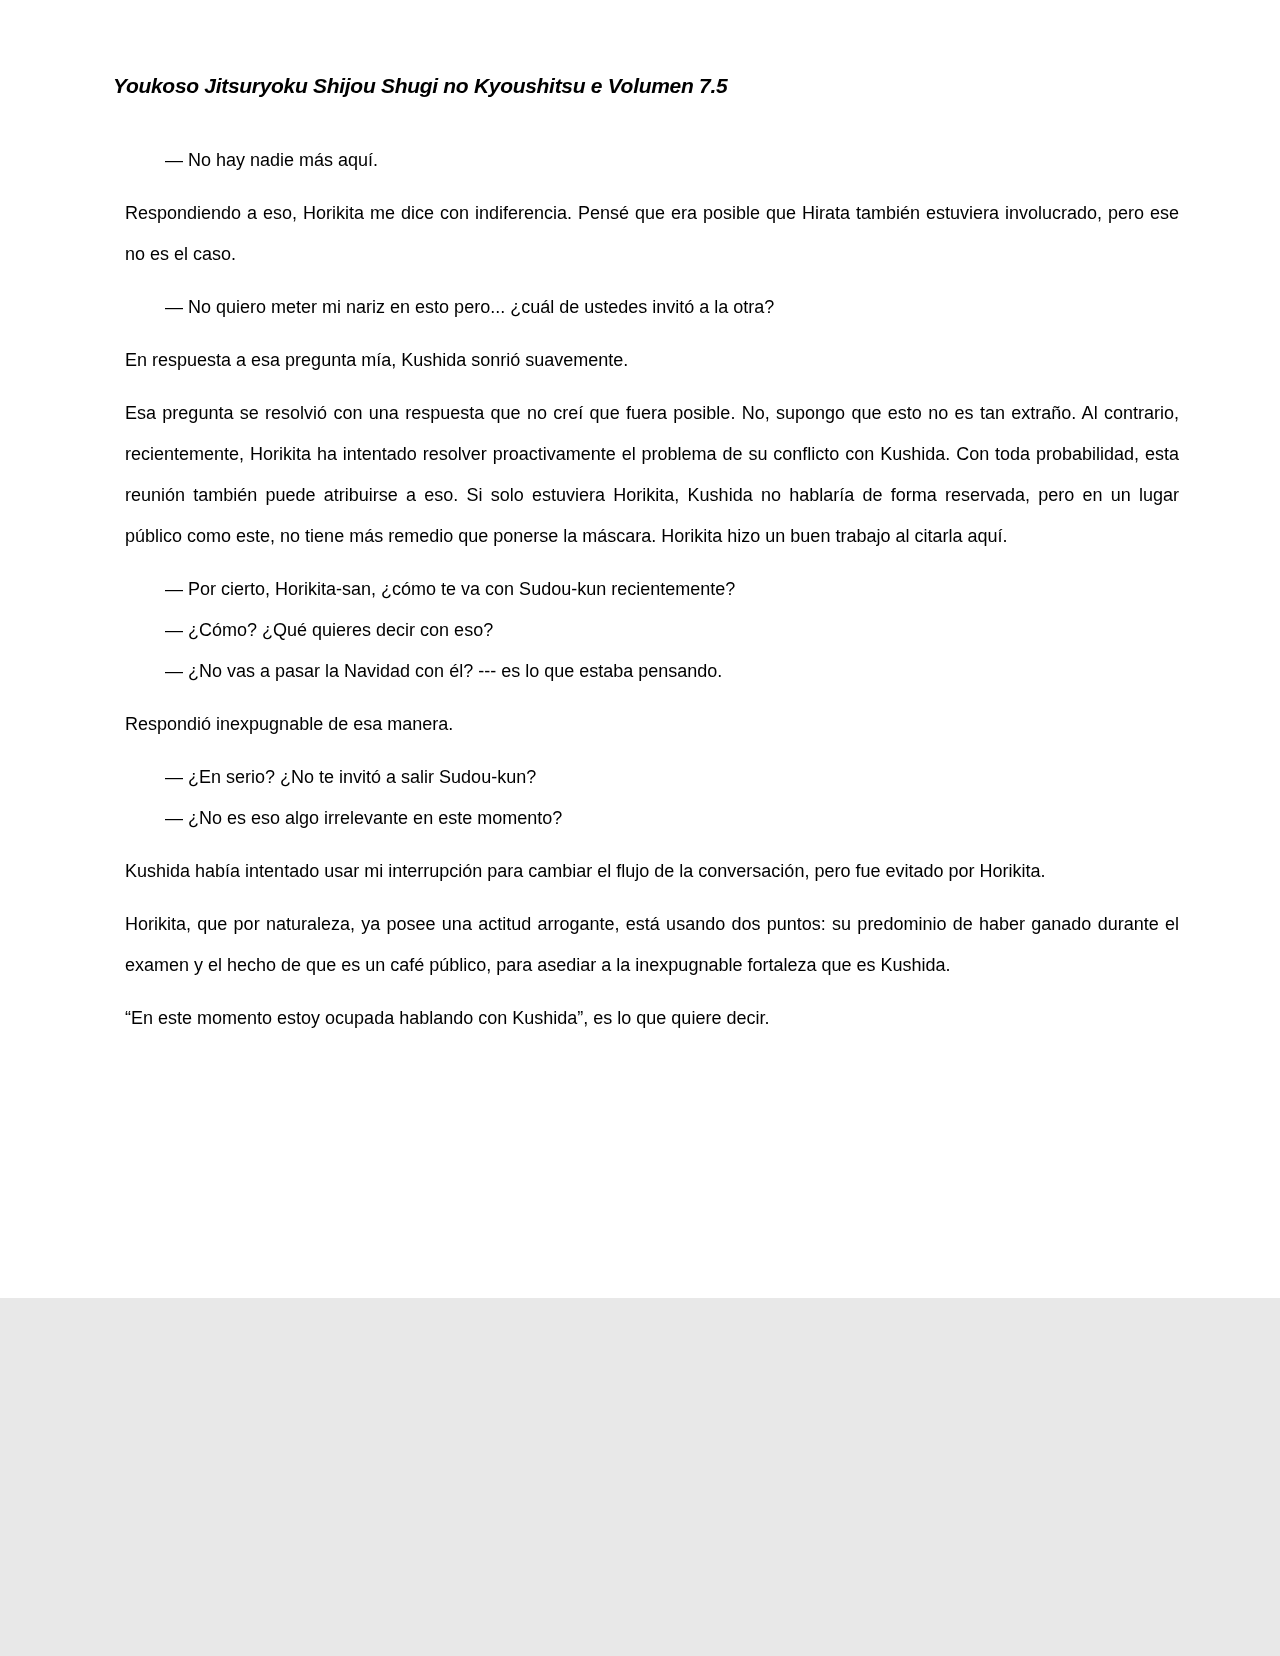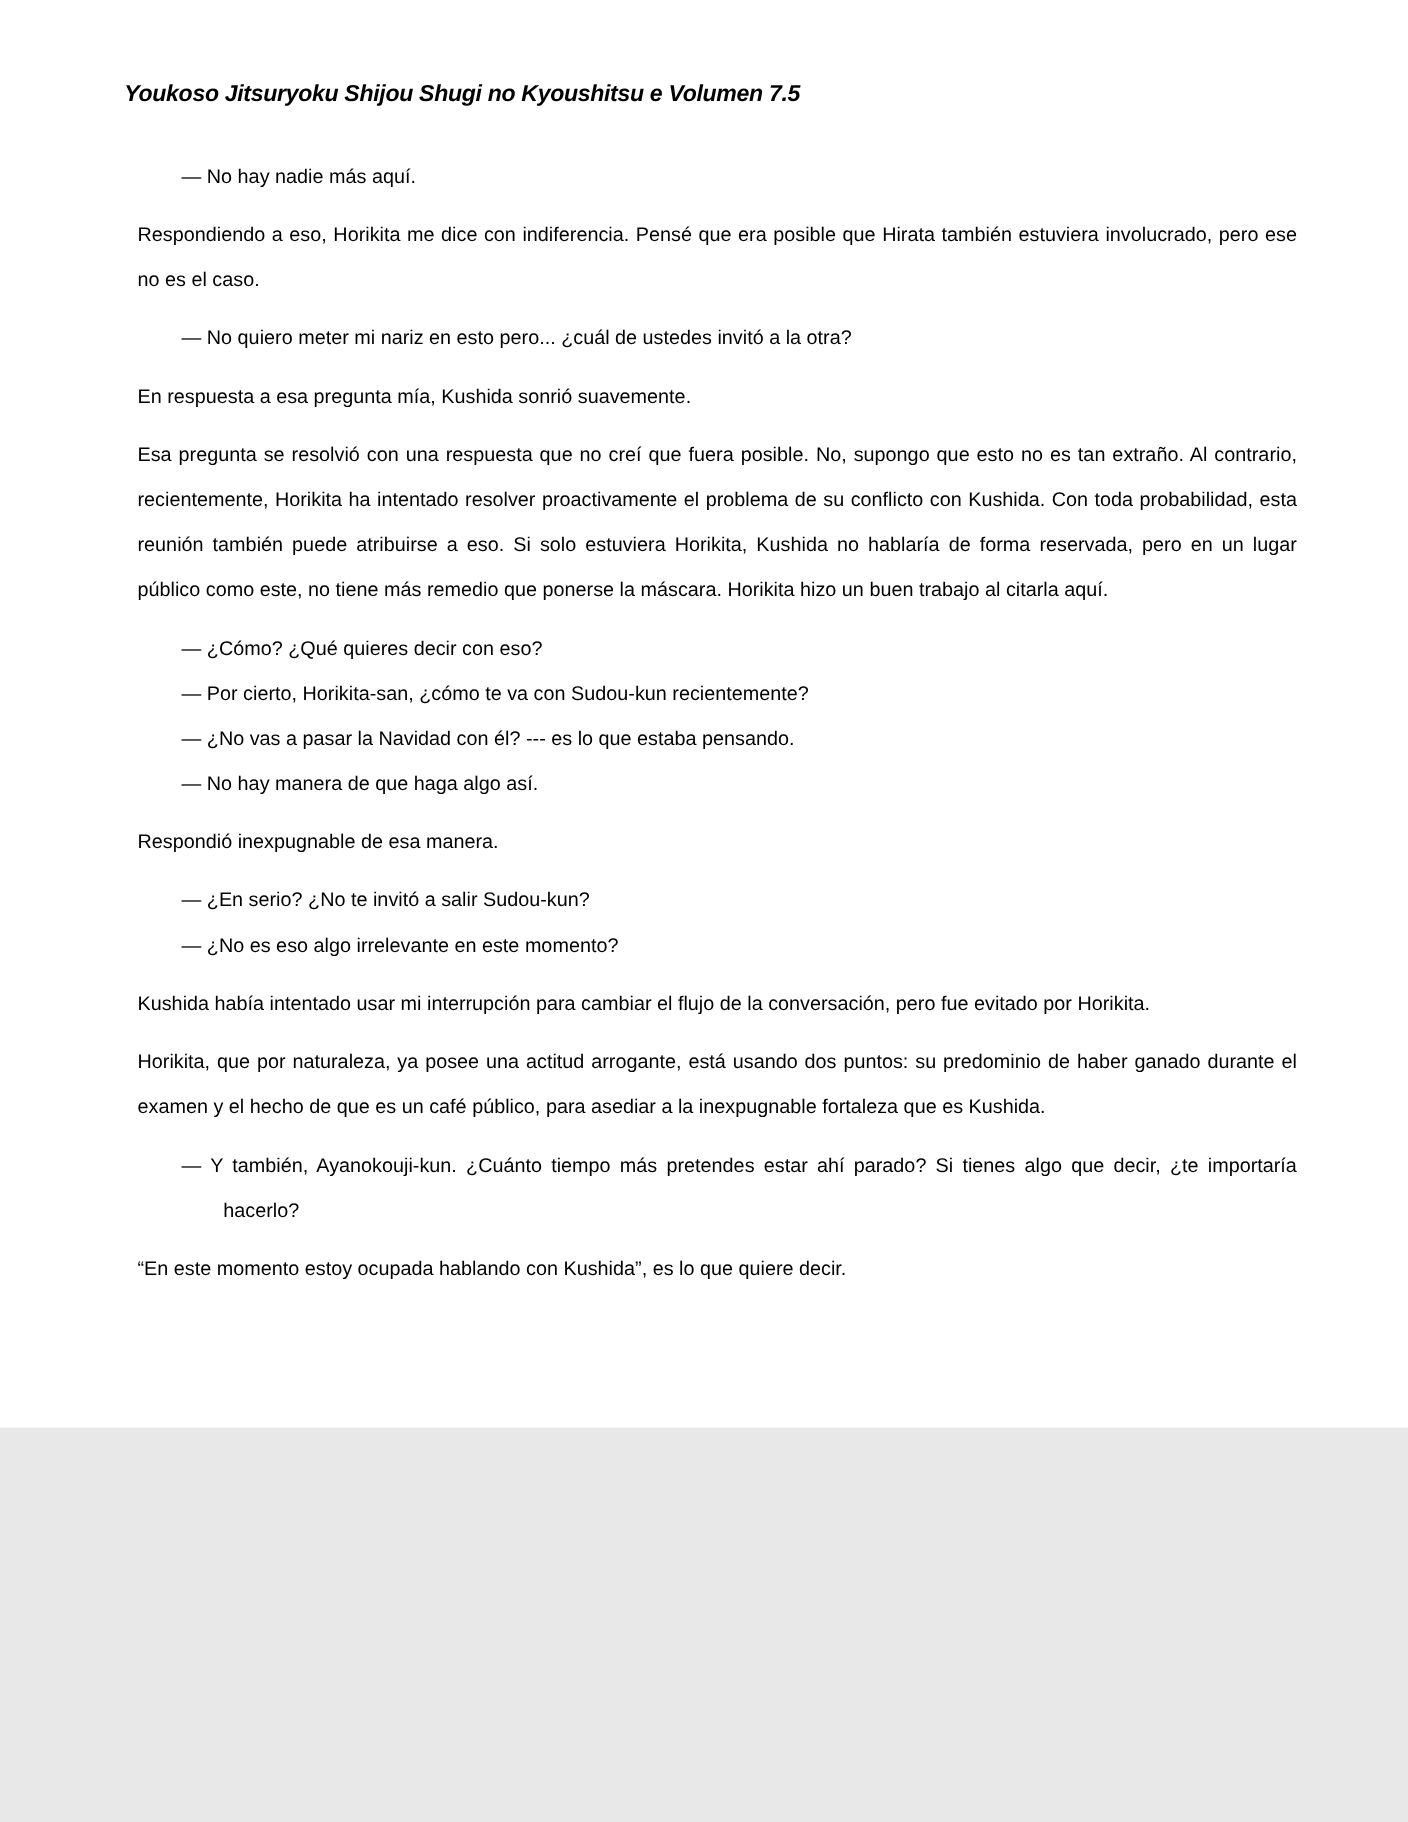--- a/index.html
+++ b/index.html
@@ -93,38 +93,36 @@
     <div class="para">Respondiendo a eso, Horikita me dice con indiferencia. Pensé que era posible que Hirata también estuviera involucrado, pero ese no es el caso.</div>
 
     <div class="dialogue">— No quiero meter mi nariz en esto pero... ¿cuál de ustedes invitó a la otra?</div>
 
     <div class="para">En respuesta a esa pregunta mía, Kushida sonrió suavemente.</div>
 
 
     <div class="para">Esa pregunta se resolvió con una respuesta que no creí que fuera posible. No, supongo que esto no es tan extraño. Al contrario, recientemente, Horikita ha intentado resolver proactivamente el problema de su conflicto con Kushida. Con toda probabilidad, esta reunión también puede atribuirse a eso. Si solo estuviera Horikita, Kushida no hablaría de forma reservada, pero en un lugar público como este, no tiene más remedio que ponerse la máscara. Horikita hizo un buen trabajo al citarla aquí.</div>
 
     <div class="dialogue-group">
+      <div class="line">— Por cierto, Horikita-san, ¿cómo te va con Sudou-kun recientemente?</div>
       <div class="line">— ¿Cómo? ¿Qué quieres decir con eso?</div>
-      <div class="line">— Por cierto, Horikita-san, ¿cómo te va con Sudou-kun recientemente?</div>
       <div class="line">— ¿No vas a pasar la Navidad con él? --- es lo que estaba pensando.</div>
-      <div class="line">— No hay manera de que haga algo así.</div>
     </div>
 
     <div class="para">Respondió inexpugnable de esa manera.</div>
 
     <div class="dialogue-group">
       <div class="line">— ¿En serio? ¿No te invitó a salir Sudou-kun?</div>
       <div class="line">— ¿No es eso algo irrelevante en este momento?</div>
     </div>
 
     <div class="para">Kushida había intentado usar mi interrupción para cambiar el flujo de la conversación, pero fue evitado por Horikita.</div>
 
     <div class="para">Horikita, que por naturaleza, ya posee una actitud arrogante, está usando dos puntos: su predominio de haber ganado durante el examen y el hecho de que es un café público, para asediar a la inexpugnable fortaleza que es Kushida.</div>
 
-    <div class="dialogue-wrap">— Y también, Ayanokouji-kun. ¿Cuánto tiempo más pretendes estar ahí parado? Si tienes algo que decir, ¿te importaría hacerlo?</div>
 
     <div class="para">“En este momento estoy ocupada hablando con Kushida”, es lo que quiere decir.</div>
 
   </div>
 
   <div class="footer-rule"></div>
 
   <div class="footer-row">
     <span>Gladheim Translations</span>
     <span>Página 36</span>

